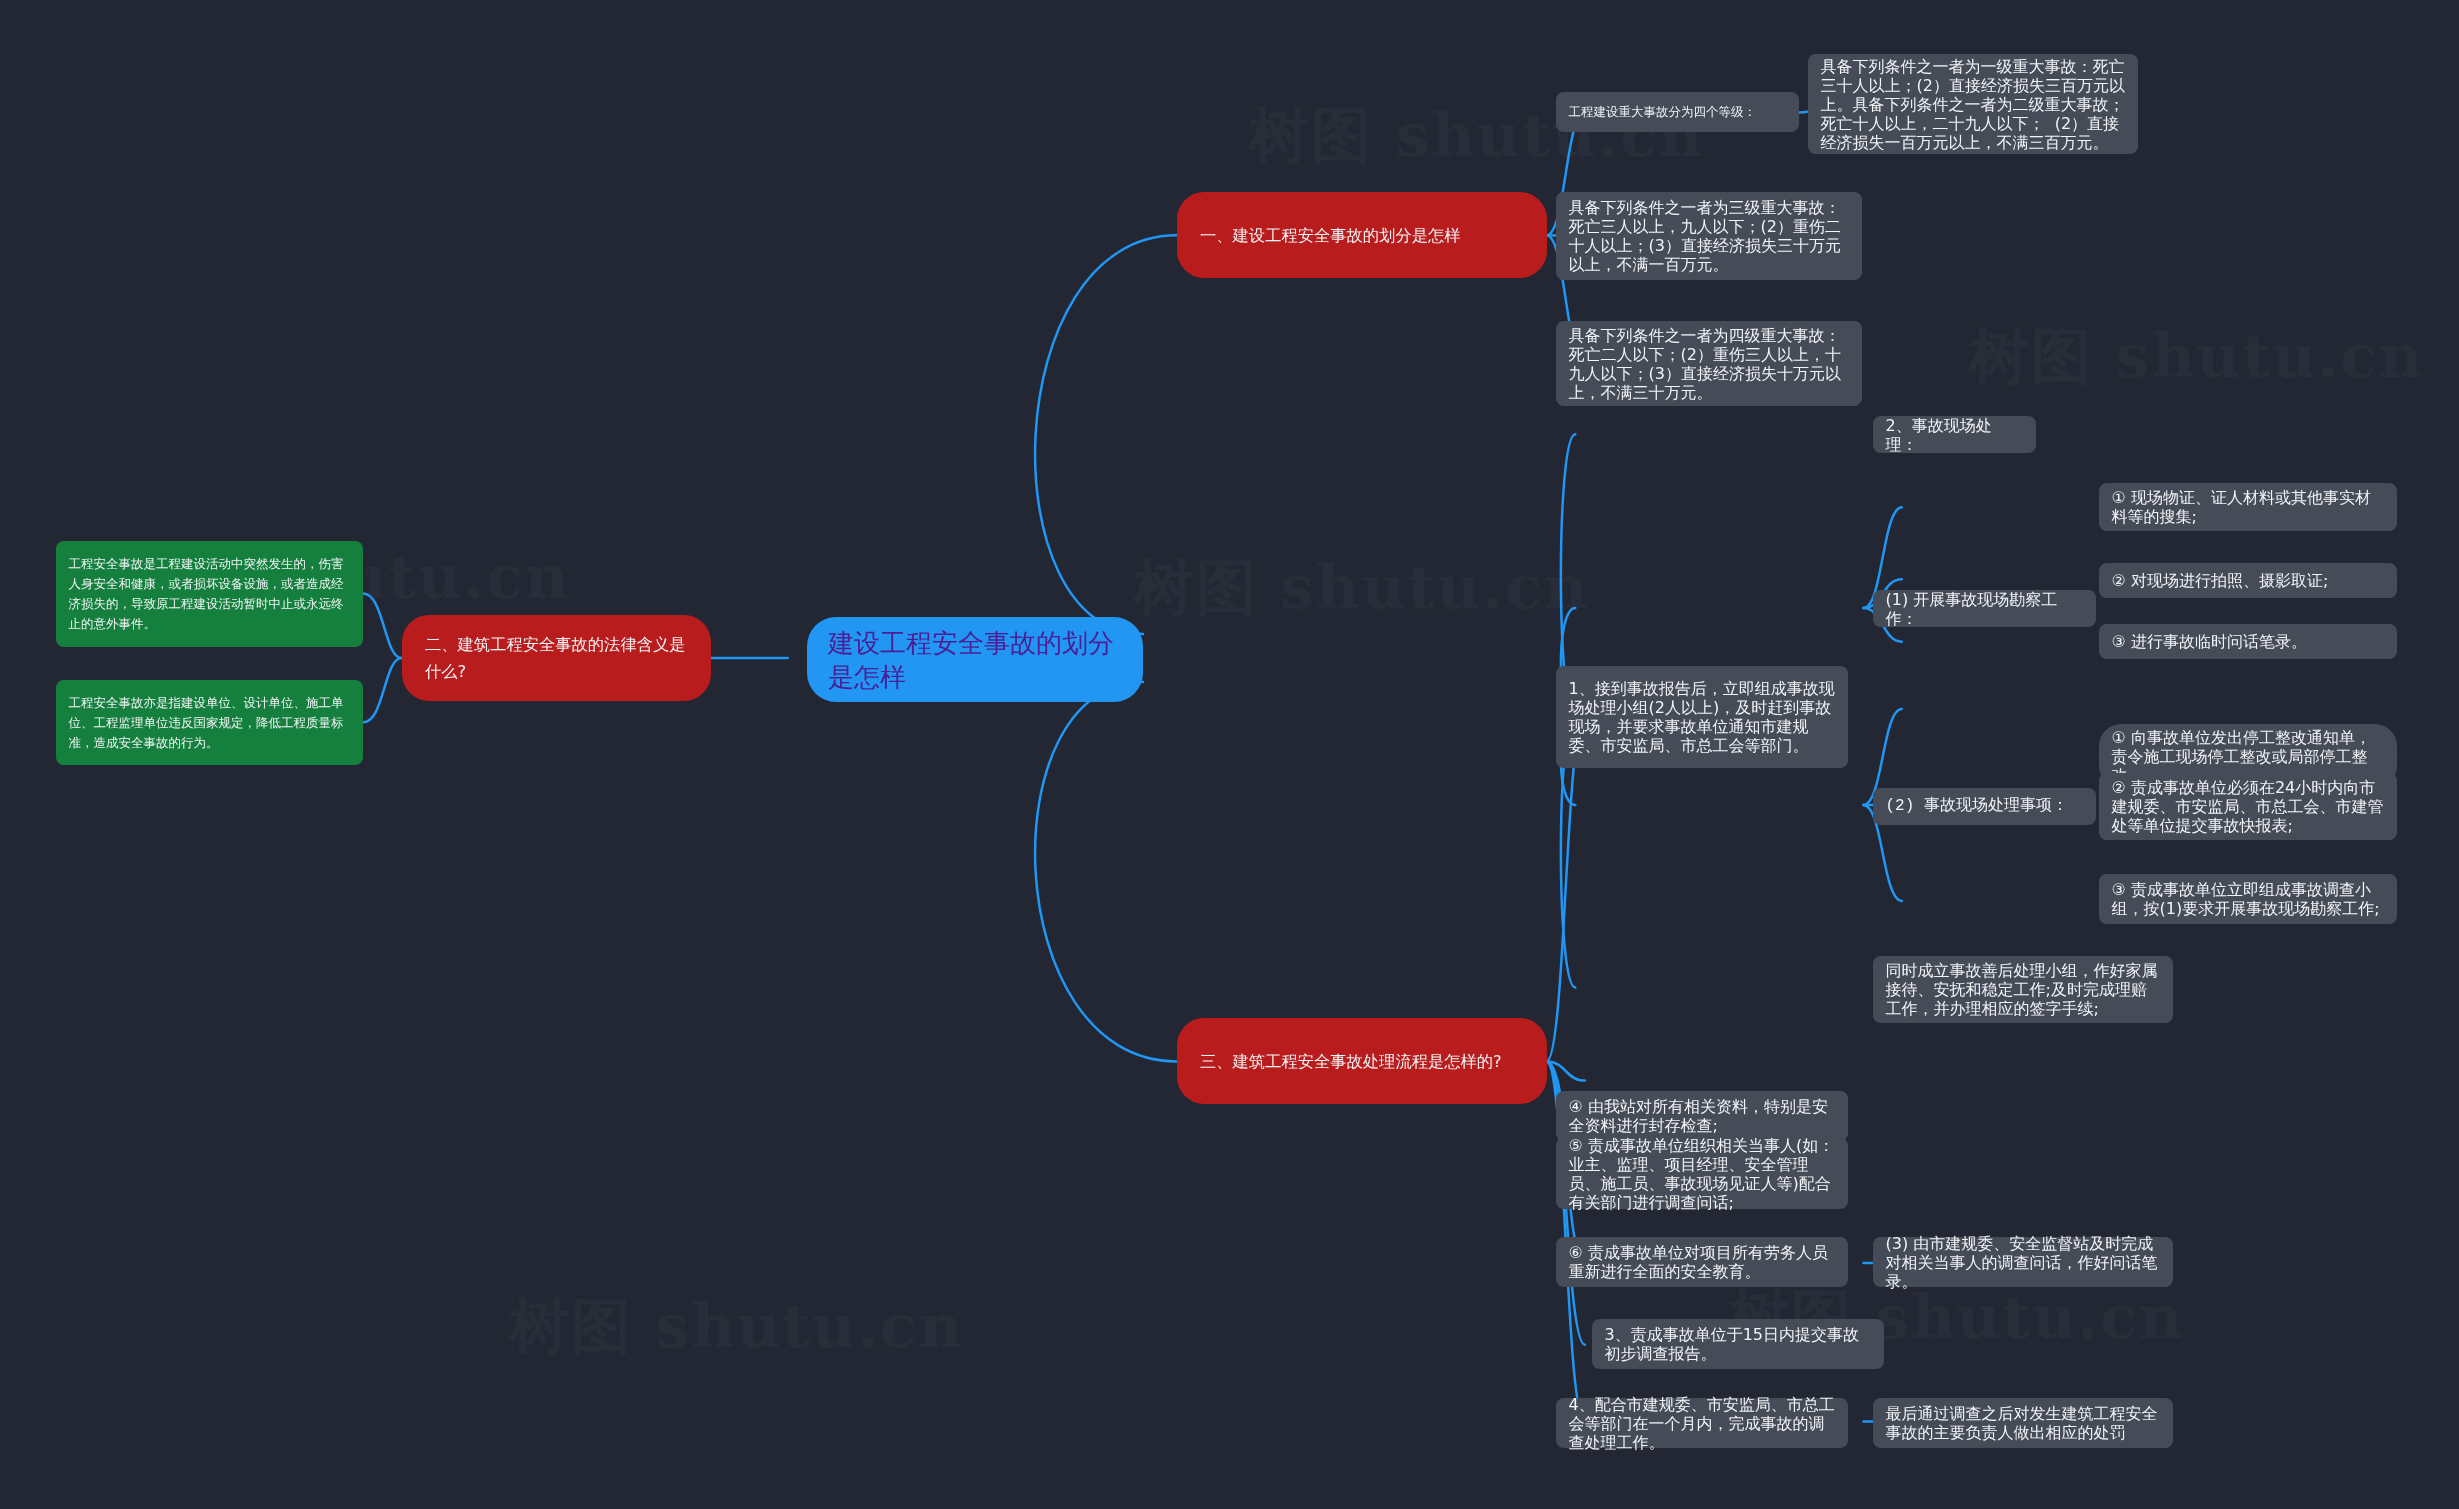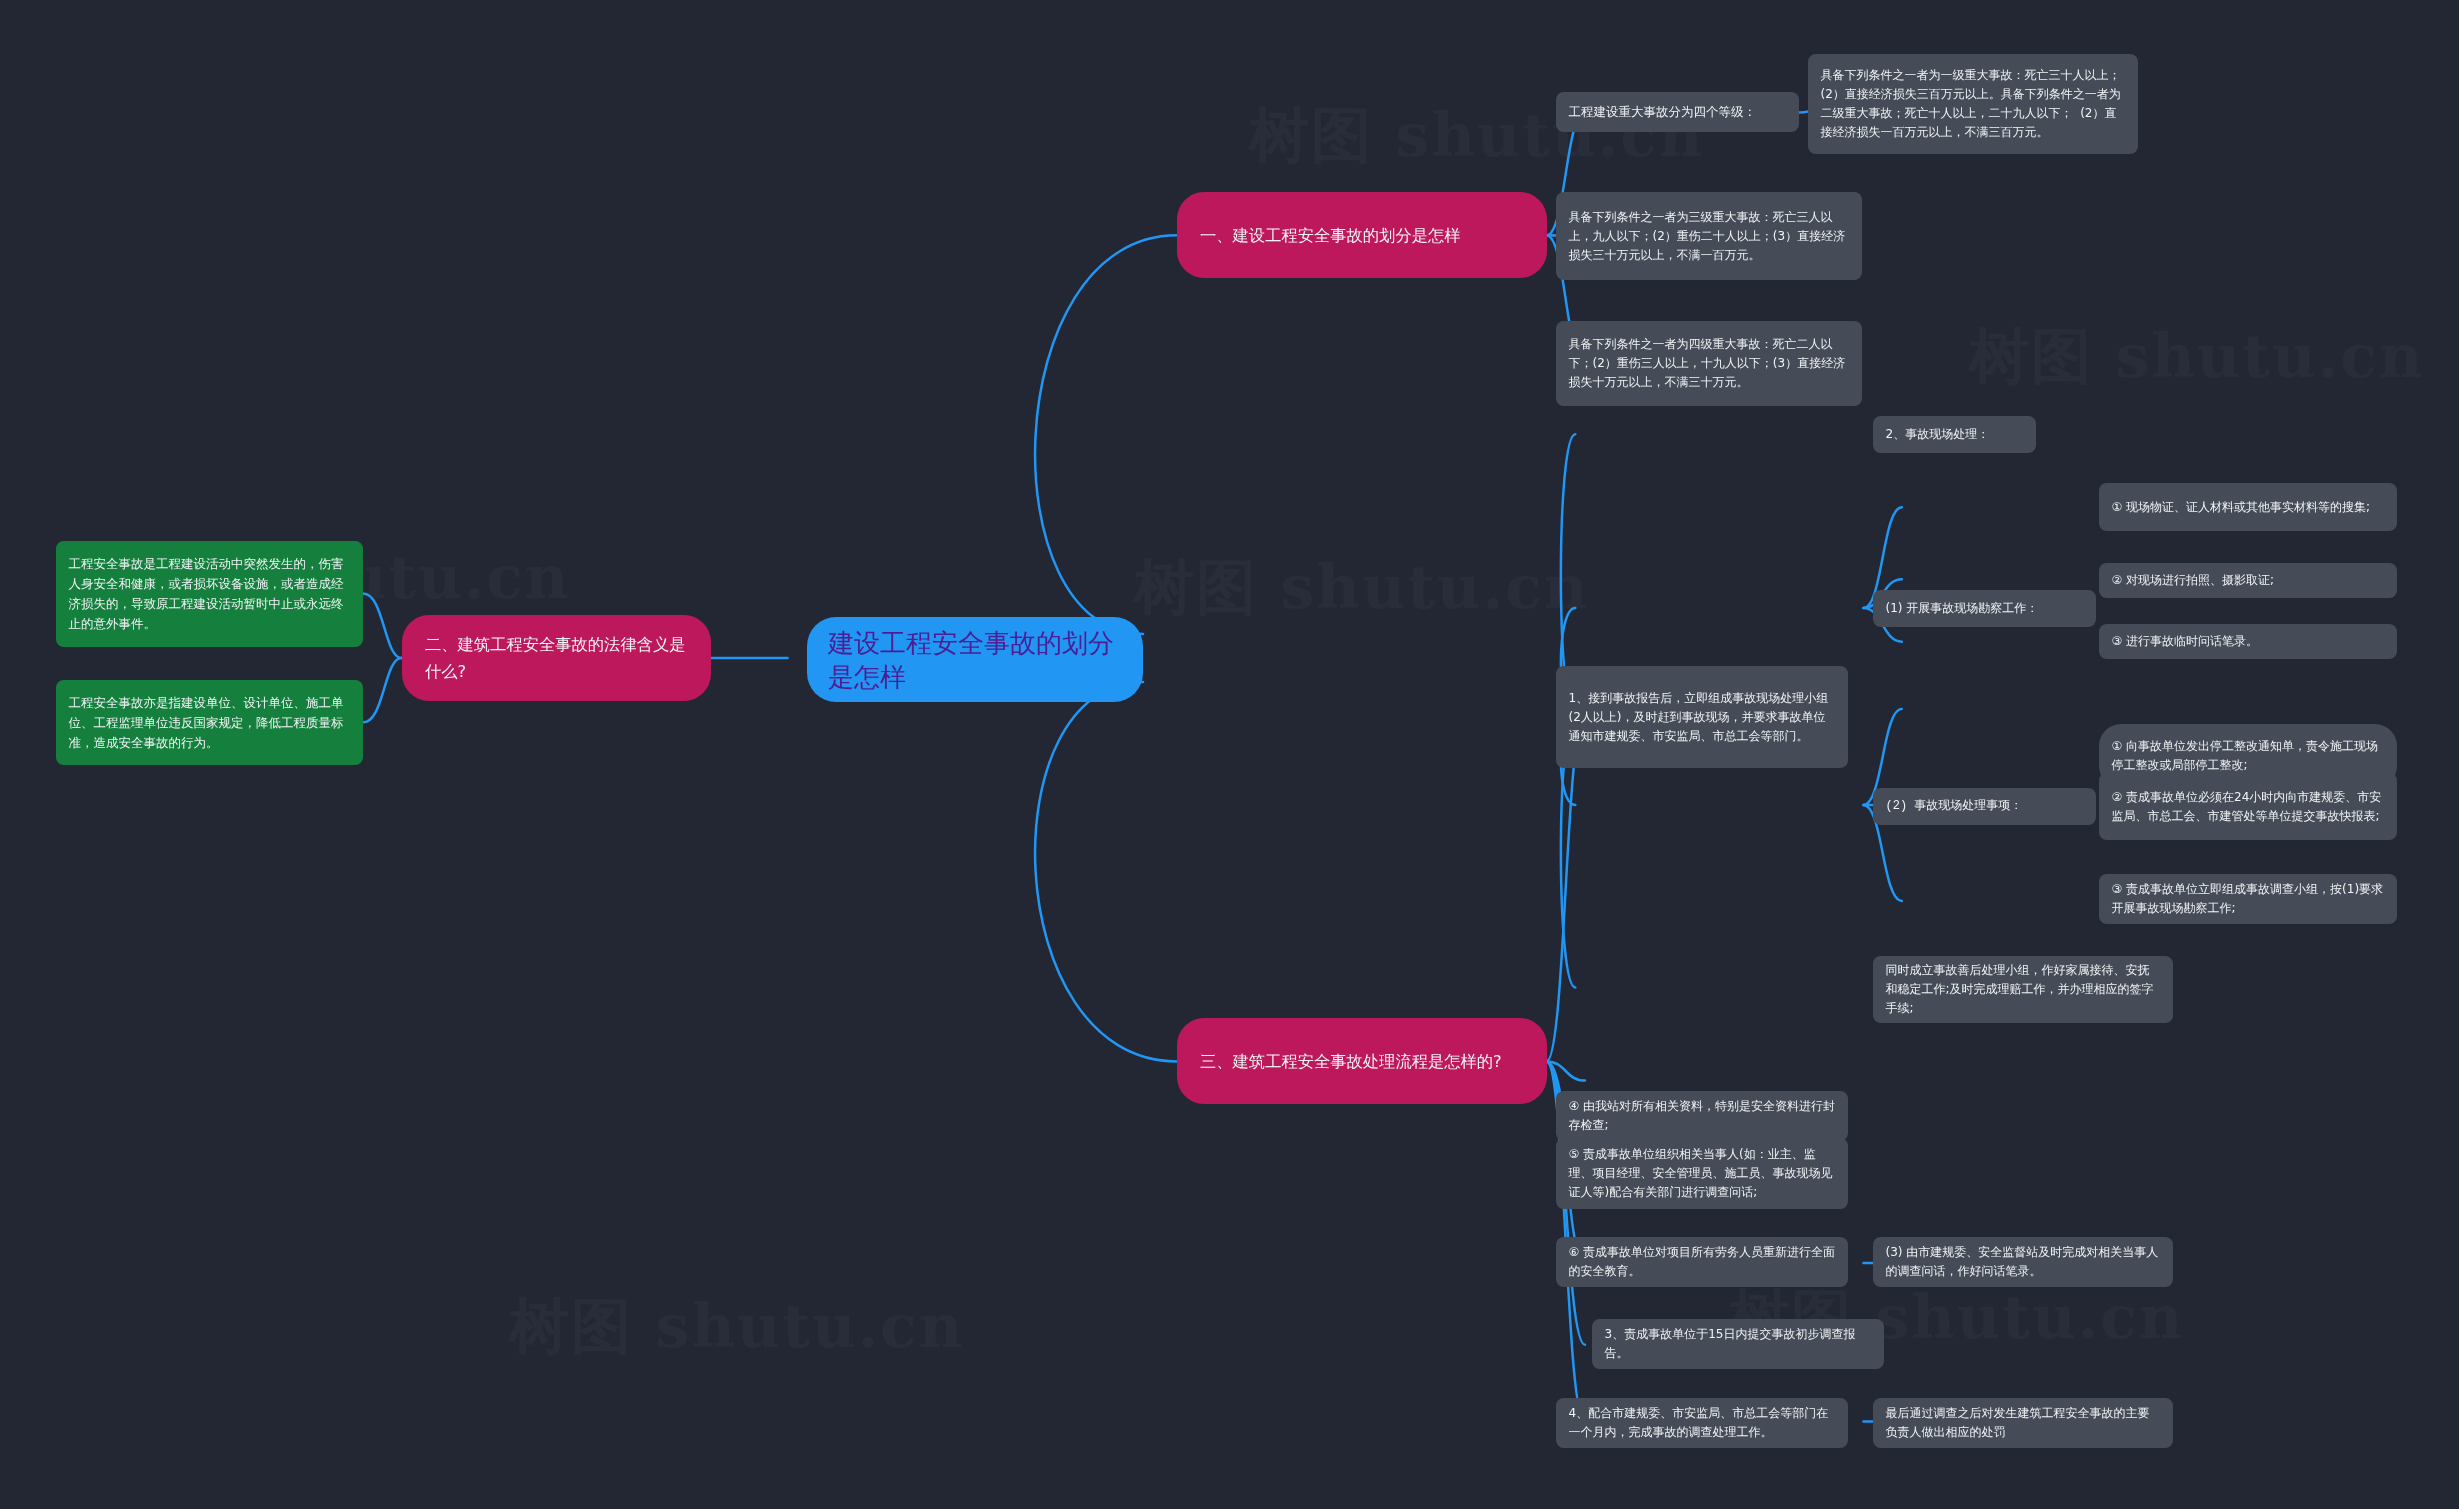--- a/index.html
+++ b/index.html
@@ -66,37 +66,37 @@
     justify-content: center;
     text-align: left;
     font-size: 26px;
     line-height: 34px;
     padding: 9.6px 21px;
     color: #4c1d95;
   }
 
   
   .node.branch {
-    background: #be185d;
+    background: #b91c1c;
     border-radius: 27px;
     font-size: 16.3px;
     line-height: 27px;
     padding: 11.5px 23px;
   }
 
   
   .node.leaf {
     background: #454b57;
     border-radius: 7.7px;
     font-size: 12.5px;
     line-height: 20px;
     padding: 8.6px 12.5px;
   }
   .node.leaf.small {
-    font-size: 12px;
+    font-size: 16px;
     line-height: 19px;
   }
 
   
   .node.def {
     background: #15803d;
   }
 </style>
 </head>
 <body>

